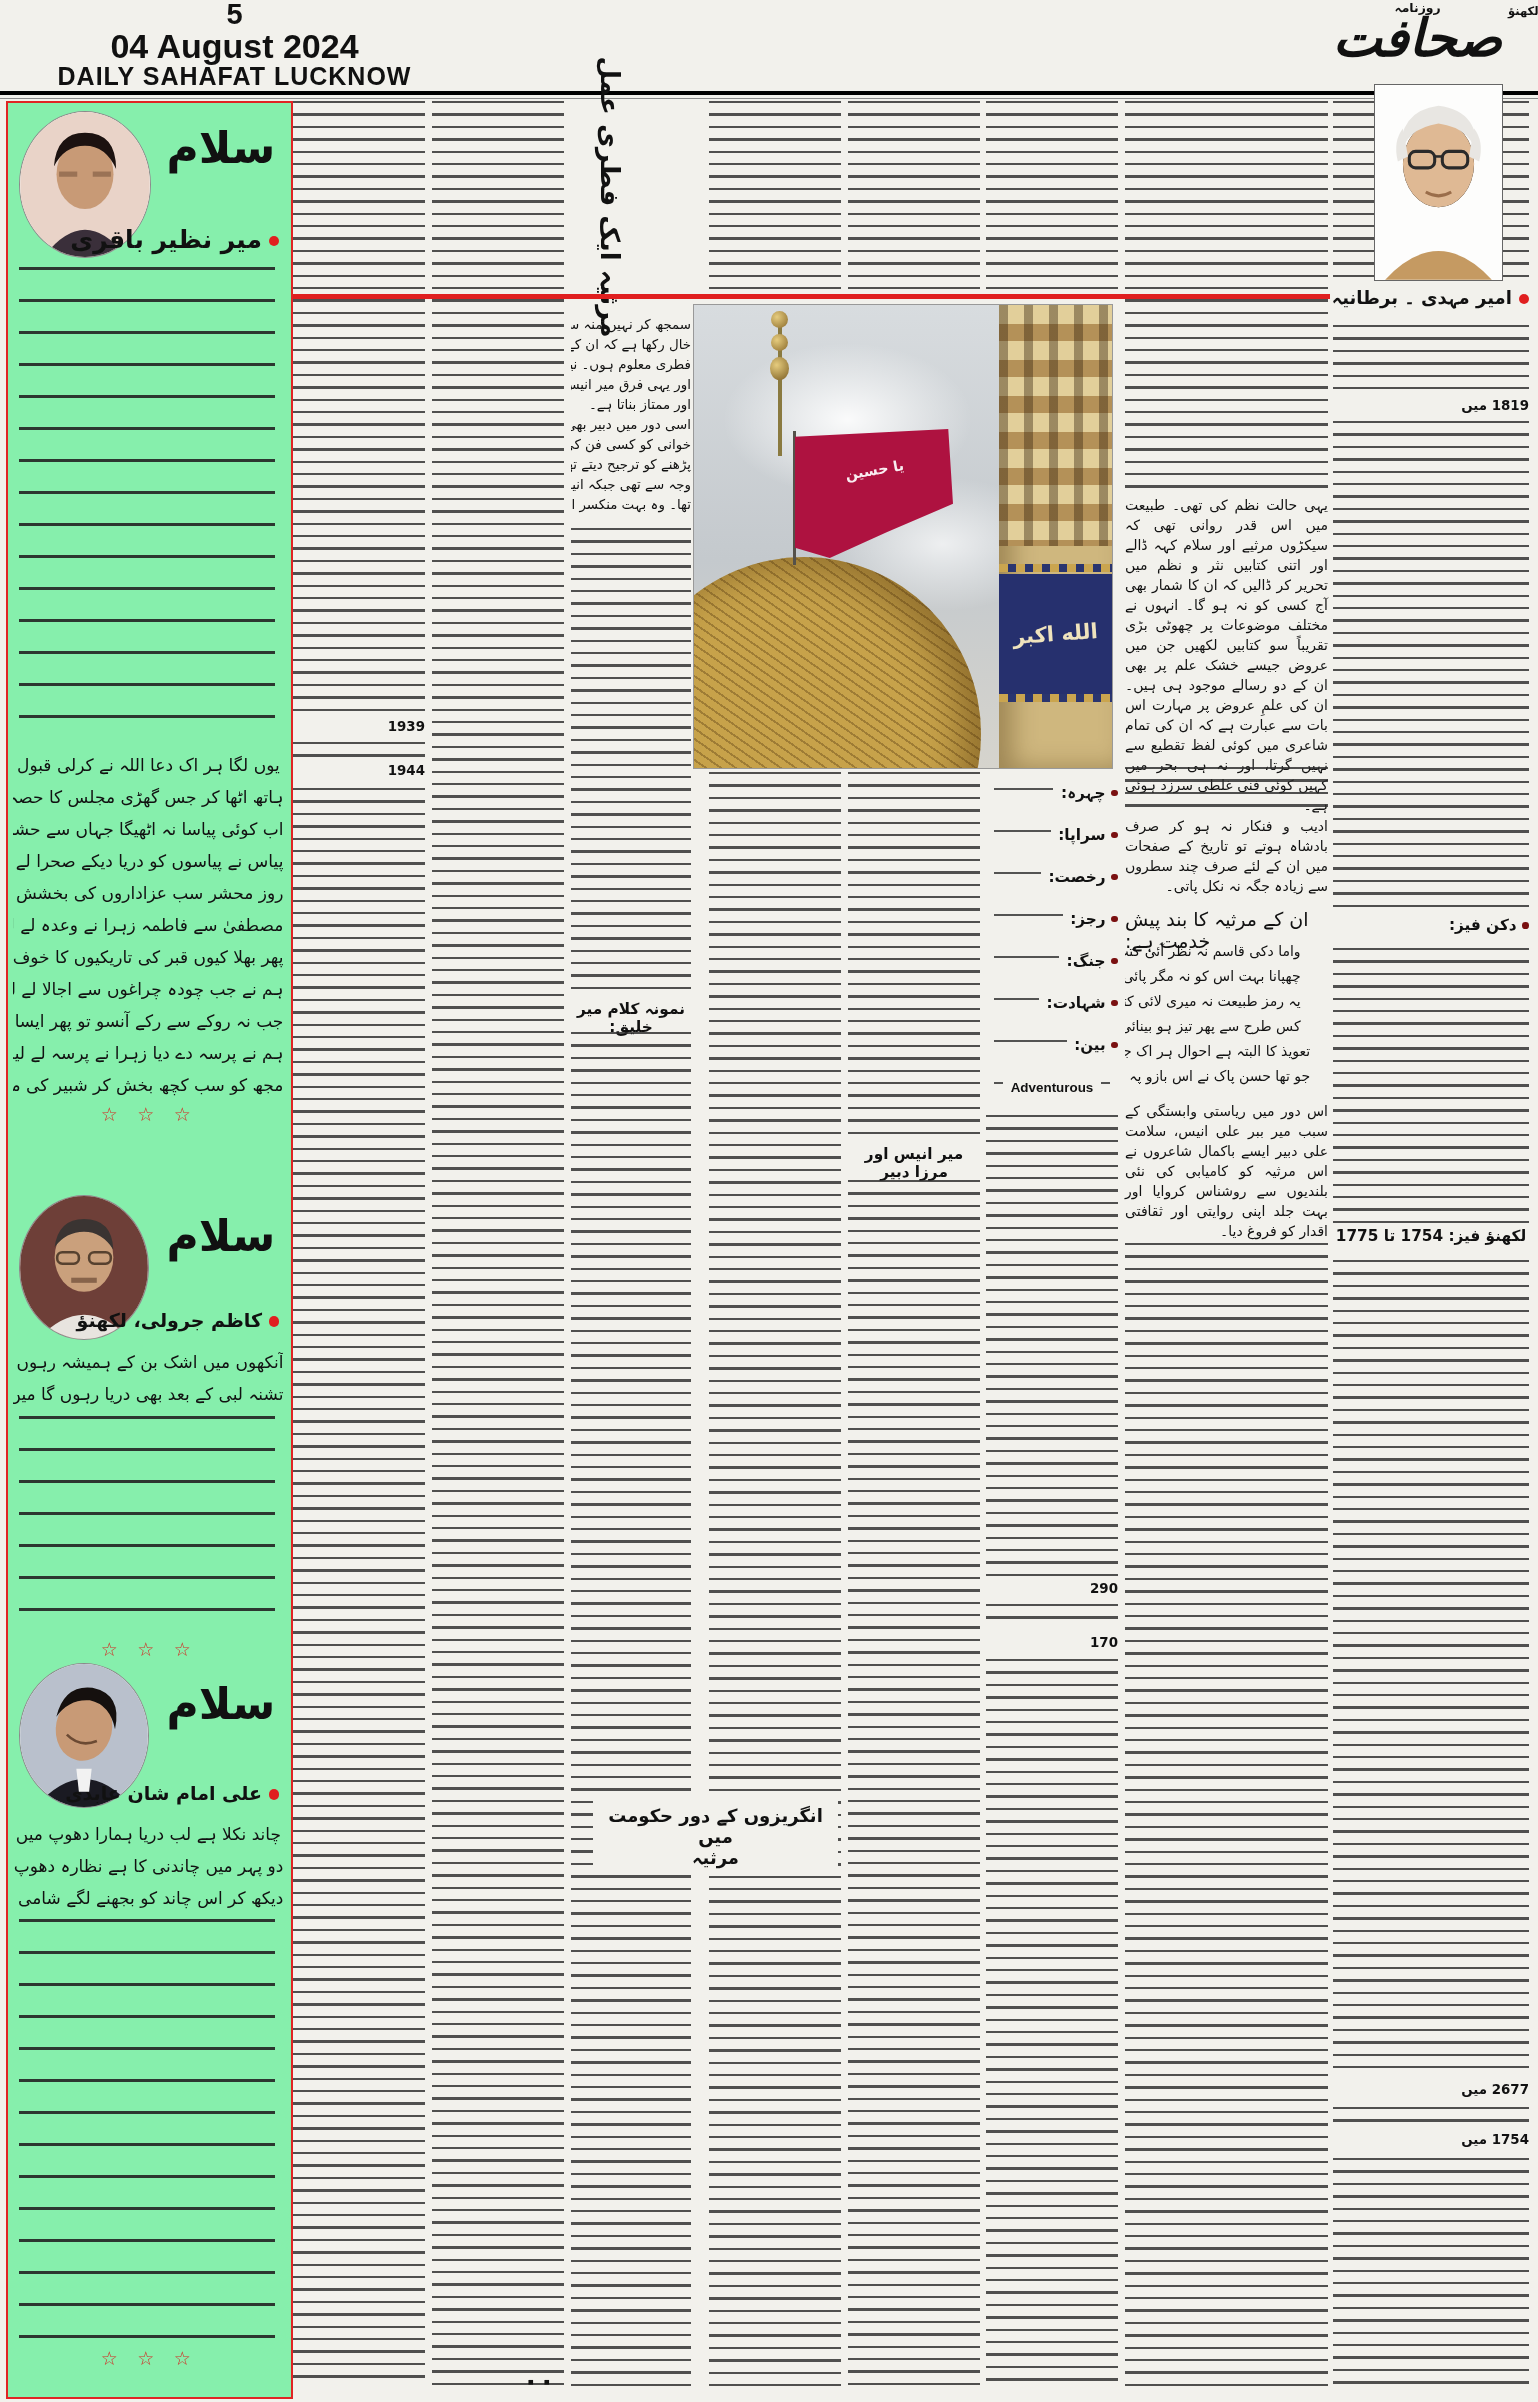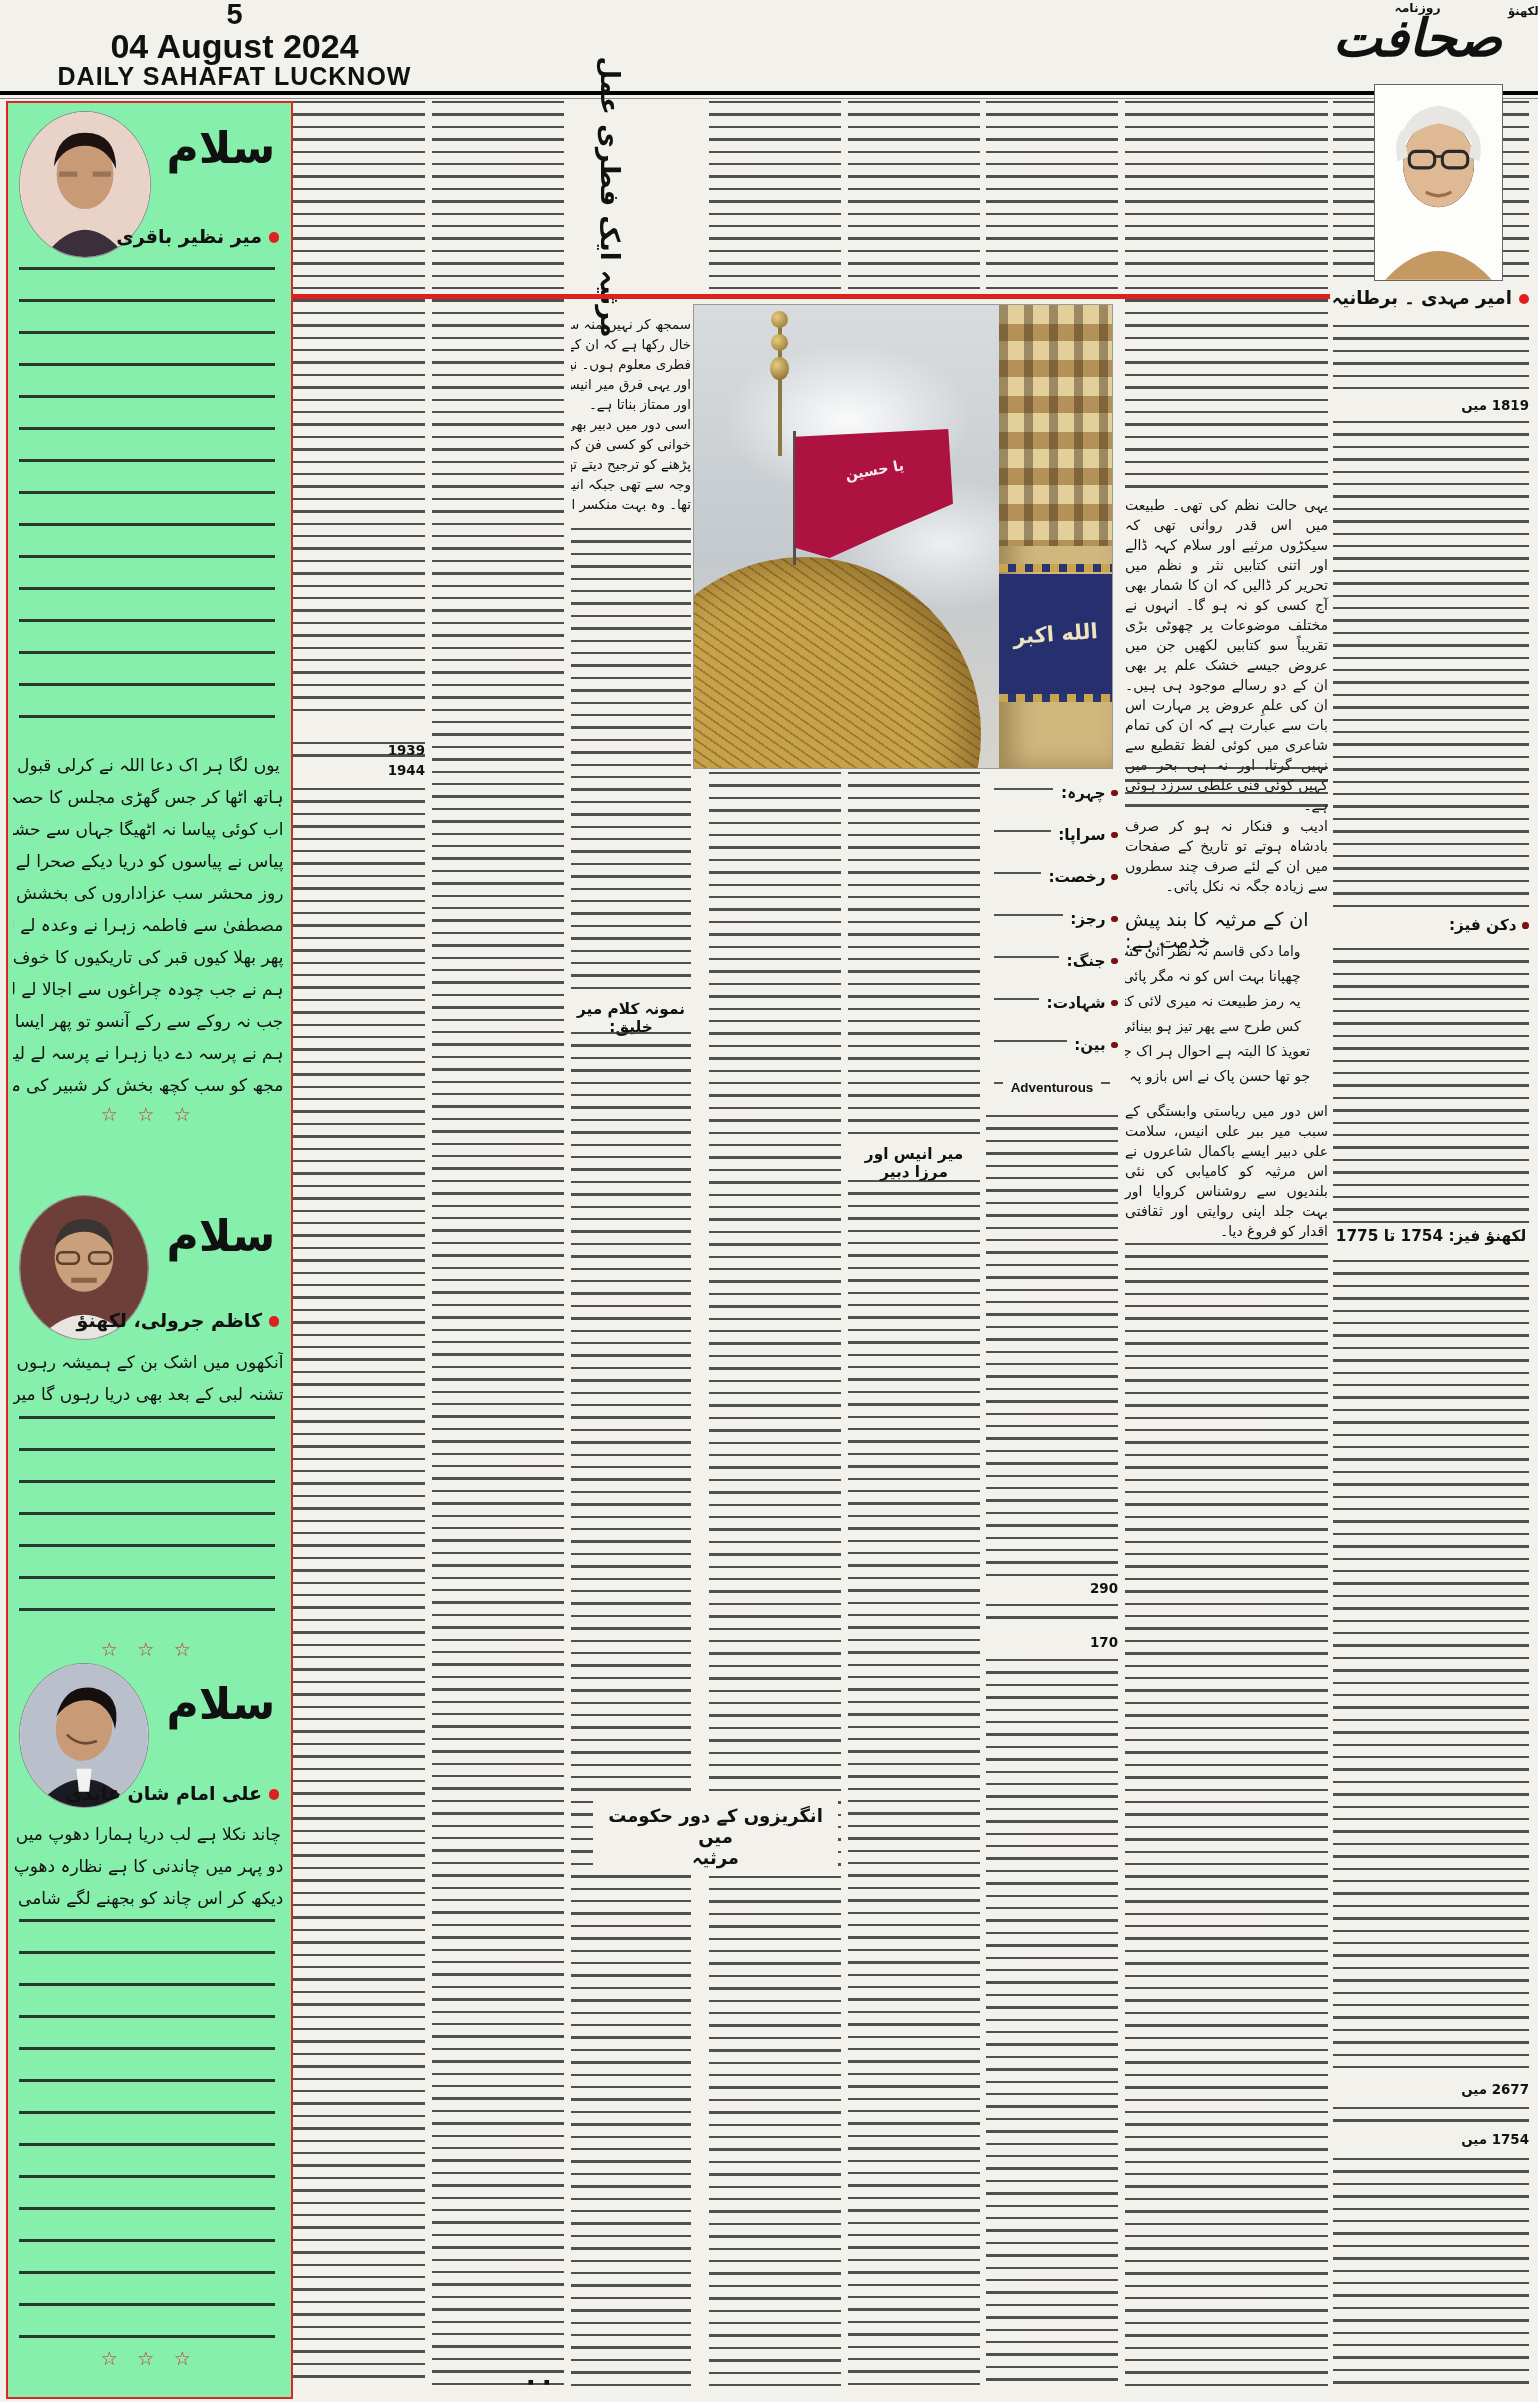--- a/index.html
+++ b/index.html
@@ -51,21 +51,21 @@
       <svg width="130" height="145" viewBox="0 0 100 112">
         <rect width="100" height="112" fill="#e9d3c8"></rect>
         <path d="M18 112 Q50 70 82 112 Z" fill="#3a2f3a"></path>
         <ellipse cx="50" cy="48" rx="22" ry="27" fill="#c89a76"></ellipse>
         <path d="M26 42 Q28 16 50 16 Q74 16 74 44 Q66 26 50 26 Q34 26 26 42Z" fill="#1c1210"></path>
         <rect x="30" y="46" width="14" height="4" fill="#6b4a33" opacity=".5"></rect>
         <rect x="56" y="46" width="14" height="4" fill="#6b4a33" opacity=".5"></rect>
       </svg>
     </div>
     <div class="abs ur" style="right:15.3px;top:19px;font-size:44px;font-weight:bold;">سلام</div>
-    <div class="abs ur" style="right:11.5px;top:122px;font-size:19px;font-weight:bold;white-space:nowrap;"><span class="bullet"></span><span>میر نظیر باقری</span></div>
+    <div class="abs ur" style="right:11.5px;top:122px;font-size:25px;font-weight:bold;white-space:nowrap;"><span class="bullet"></span><span>میر نظیر باقری</span></div>
     <div class="abs simp" style="left:11.5px;top:164px;width:256px;height:474px;"></div>
     <div class="abs ur" style="left:5.7px;top:646px;width:270px;">
       <div class="poemline">یوں لگا ہر اک دعا اللہ نے کرلی قبول</div>
       <div class="poemline">ہاتھ اٹھا کر جس گھڑی مجلس کا حصہ ہے لیا</div>
       <div class="poemline">اب کوئی پیاسا نہ اٹھیگا جہاں سے حشر تک</div>
       <div class="poemline">پیاس نے پیاسوں کو دریا دیکے صحرا لے لیا</div>
       <div class="poemline">روز محشر سب عزاداروں کی بخشش کیلئے</div>
       <div class="poemline">مصطفیٰ سے فاطمہ زہرا نے وعدہ لے لیا</div>
       <div class="poemline">پھر بھلا کیوں قبر کی تاریکیوں کا خوف ہو</div>
       <div class="poemline">ہم نے جب چودہ چراغوں سے اجالا لے لیا</div>
@@ -145,21 +145,21 @@
       <div class="abs" style="left:0;top:0;width:100%;height:52%;background:repeating-linear-gradient(90deg,rgba(50,32,12,.4) 0 8.6px,rgba(0,0,0,0) 8.6px 25px);"></div>
       <div class="abs" style="left:0;top:56%;width:100%;height:7.6px;background:repeating-linear-gradient(90deg,#caa54f 0 8.6px,#2a356f 8.6px 17px);"></div>
       <div class="abs" style="left:0;top:58%;width:100%;height:26%;background:#26306e;display:flex;align-items:center;justify-content:center;">
         <span class="ur" style="color:#efe3bd;font-size:21px;font-weight:bold;transform:rotate(-4deg);">الله اكبر</span>
       </div>
       <div class="abs" style="left:0;top:84%;width:100%;height:7.6px;background:repeating-linear-gradient(90deg,#caa54f 0 8.6px,#2a356f 8.6px 17px);"></div>
     </div>
   </div>
 
   <div class="col sim" style="left:293px;top:101px;width:132px;height:612px;"></div>
-  <div class="col ur frag bold" style="left:293px;top:717px;width:132px;margin-top:24px;">1939</div>
+  <div class="col ur frag bold" style="left:293px;top:717px;width:132px;">1939</div>
   <div class="col sim" style="left:293px;top:742px;width:132px;height:15.3px;"></div>
   <div class="col ur frag bold" style="left:293px;top:761px;width:132px;">1944</div>
   <div class="col sim" style="left:293px;top:788px;width:132px;height:1600px;"></div>
 
   <div class="col sim" style="left:432px;top:101px;width:132px;height:2286px;"></div>
 
   <div class="col ur" style="left:571px;top:315px;width:120px;">
     <div class="frag">سمجھ کر نہیں منہ سے نکلتے</div>
     <div class="frag">خال رکھا ہے کہ ان کے م</div>
     <div class="frag">فطری معلوم ہوں۔ نیکی غیر</div>

